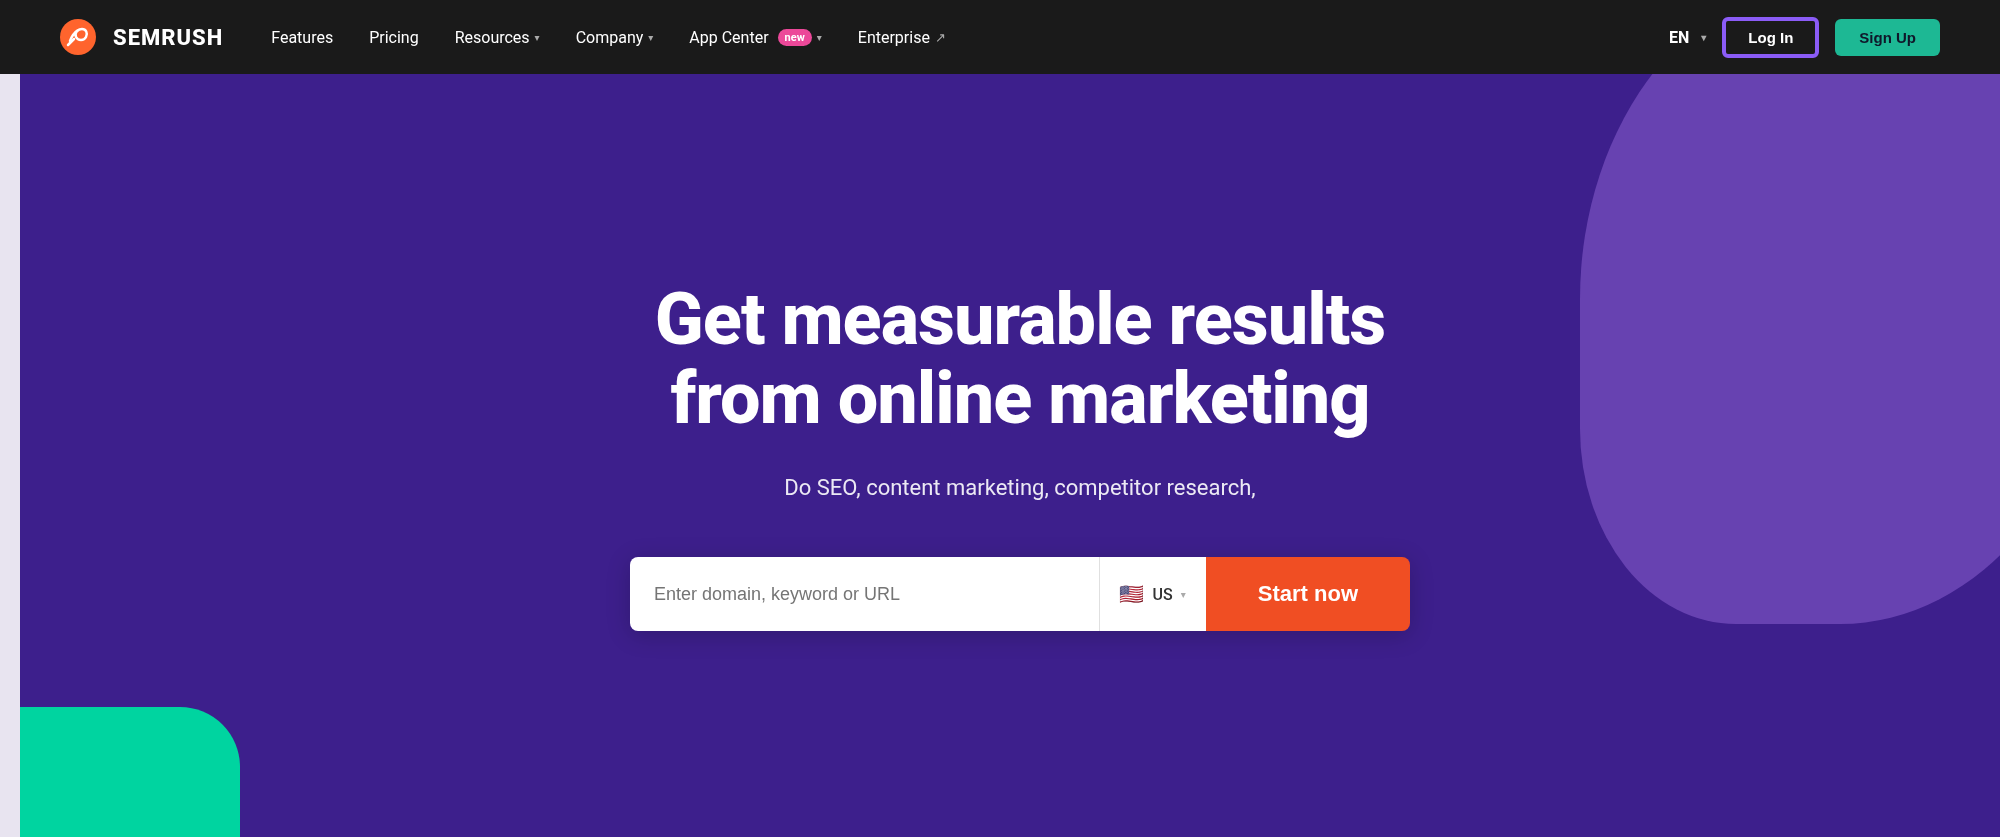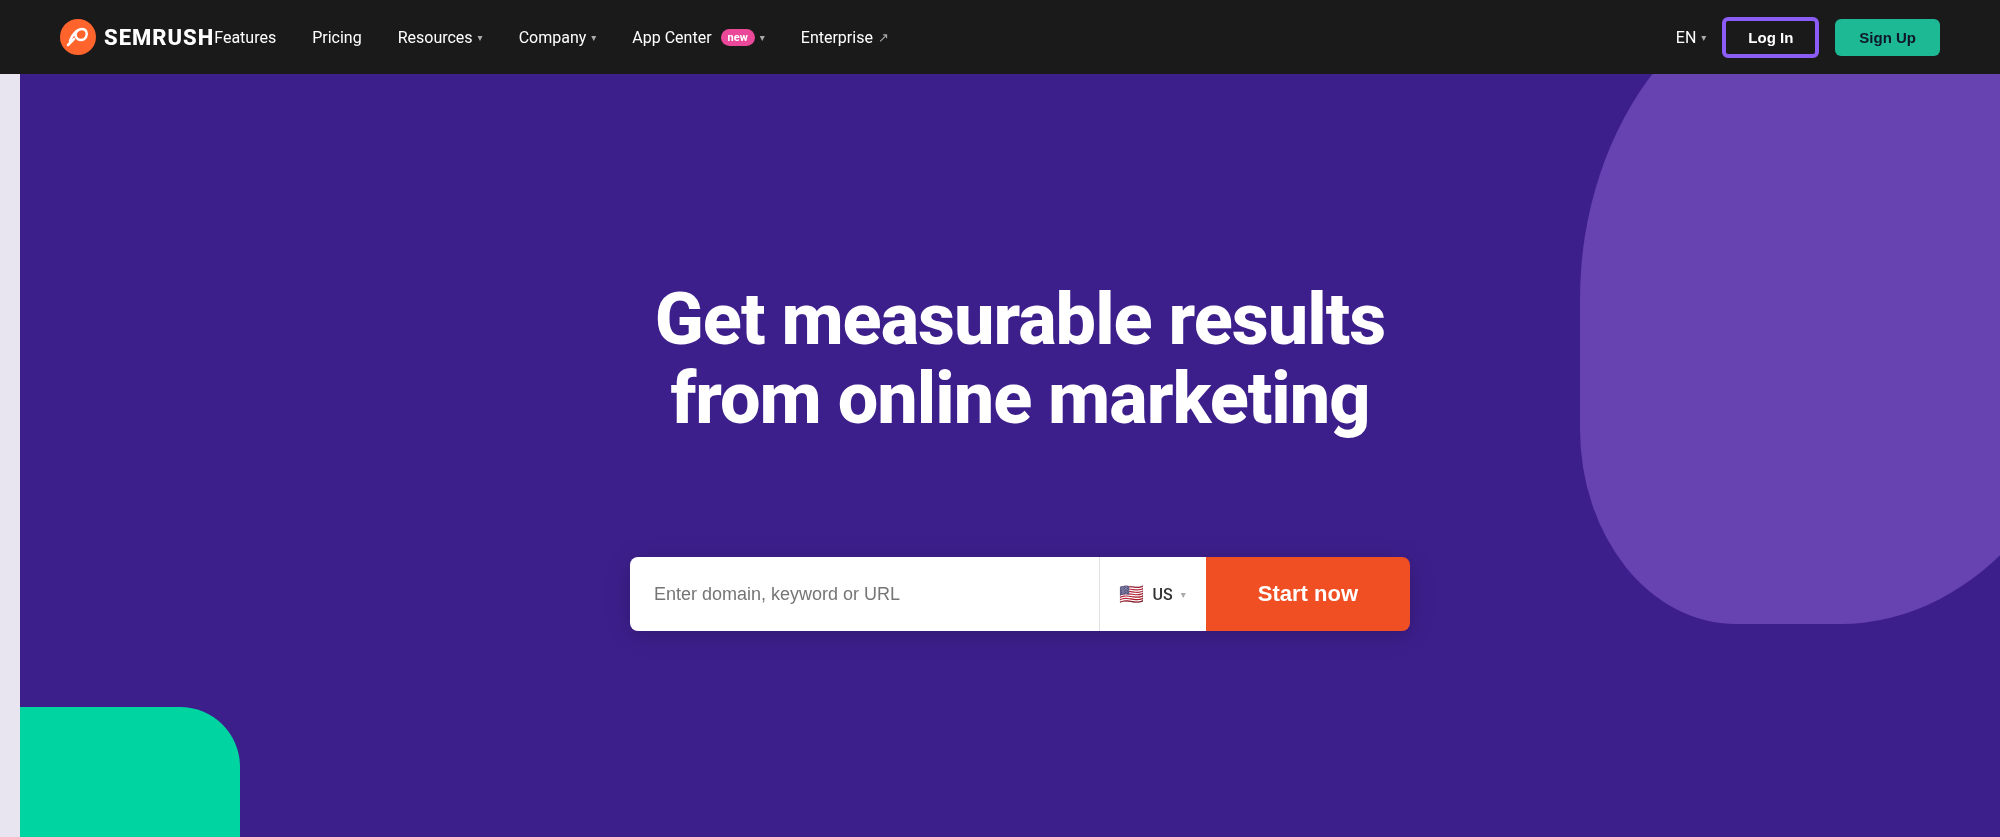--- a/index.html
+++ b/index.html
@@ -24,21 +24,22 @@
       display: flex;
       align-items: center;
       padding: 0 60px;
       position: relative;
       z-index: 10;
     }
 
     .navbar-logo {
       display: flex;
       align-items: center;
-      gap: 8px;
+      gap: 17px;
+      margin-right: 48px;
       cursor: pointer;
     }
 
     .logo-icon {
       width: 36px;
       height: 36px;
     }
 
     .logo-text {
       color: white;
@@ -90,21 +91,22 @@
       align-items: center;
       gap: 16px;
     }
 
     .lang-selector {
       color: white;
       font-size: 16px;
       cursor: pointer;
       display: flex;
       align-items: center;
-      gap: 5px;
+      gap: 12px;
+      font-weight: bold;
     }
 
     .btn-login {
       background: transparent;
       border: 4px solid #8b5cf6;
       color: white;
       font-size: 15px;
       font-weight: 600;
       padding: 8px 22px;
       border-radius: 6px;
@@ -297,21 +299,21 @@
 
   <div class="deco-circle-purple"></div>
   <div class="deco-green"></div>
 
   <div class="hero-content">
     <h1 class="hero-title">
       <span>Get measurable results</span><br>
       <span>from online marketing</span>
     </h1>
     <p class="hero-subtitle">
-      <br>
+      <span>Do SEO, content marketing, competitor research,</span><br>
     </p>
 
     <div class="search-form">
       <div class="search-input-wrapper">
         <input class="search-input" type="text" placeholder="Enter domain, keyword or URL" style="">
       </div>
       <div class="country-selector">
         <span class="flag-emoji">🇺🇸</span>
         <span>US</span>
         <span class="chevron-icon">▾</span>

